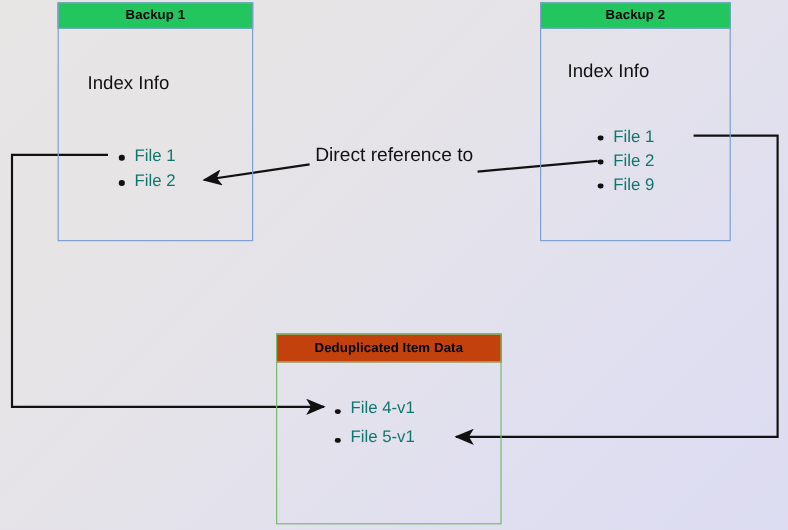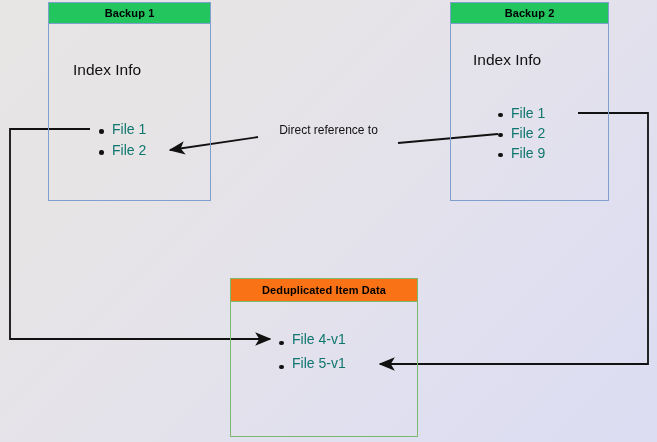--- a/index.html
+++ b/index.html
@@ -42,21 +42,21 @@
   }
   .hdr-blue {
     border: 1.6px solid #7f9fcf;
     background: #22c55e;
   }
   .box-green {
     border: 1.8px solid #7aba6e;
   }
   .hdr-green {
     border: 1.8px solid #7aba6e;
-    background: #f97316;
+    background: #c2410c;
   }
   .body-label {
     position: absolute;
     font-size: 15.5px;
     color: #111111;
     white-space: nowrap;
   }
   .bullet-list {
     position: absolute;
     margin: 0;
@@ -78,21 +78,21 @@
     top: 50%;
     width: 4.5px;
     height: 4.5px;
     margin-top: -2.2px;
     border-radius: 50%;
     background: #111111;
   }
   .edge-label {
     position: absolute;
     text-align: center;
-    font-size: 12px;
+    font-size: 16px;
     color: #111111;
     line-height: 16px;
     white-space: nowrap;
   }
   svg.connectors {
     position: absolute;
     left: 0; top: 0;
     width: 657px;
     height: 442px;
     pointer-events: none;

